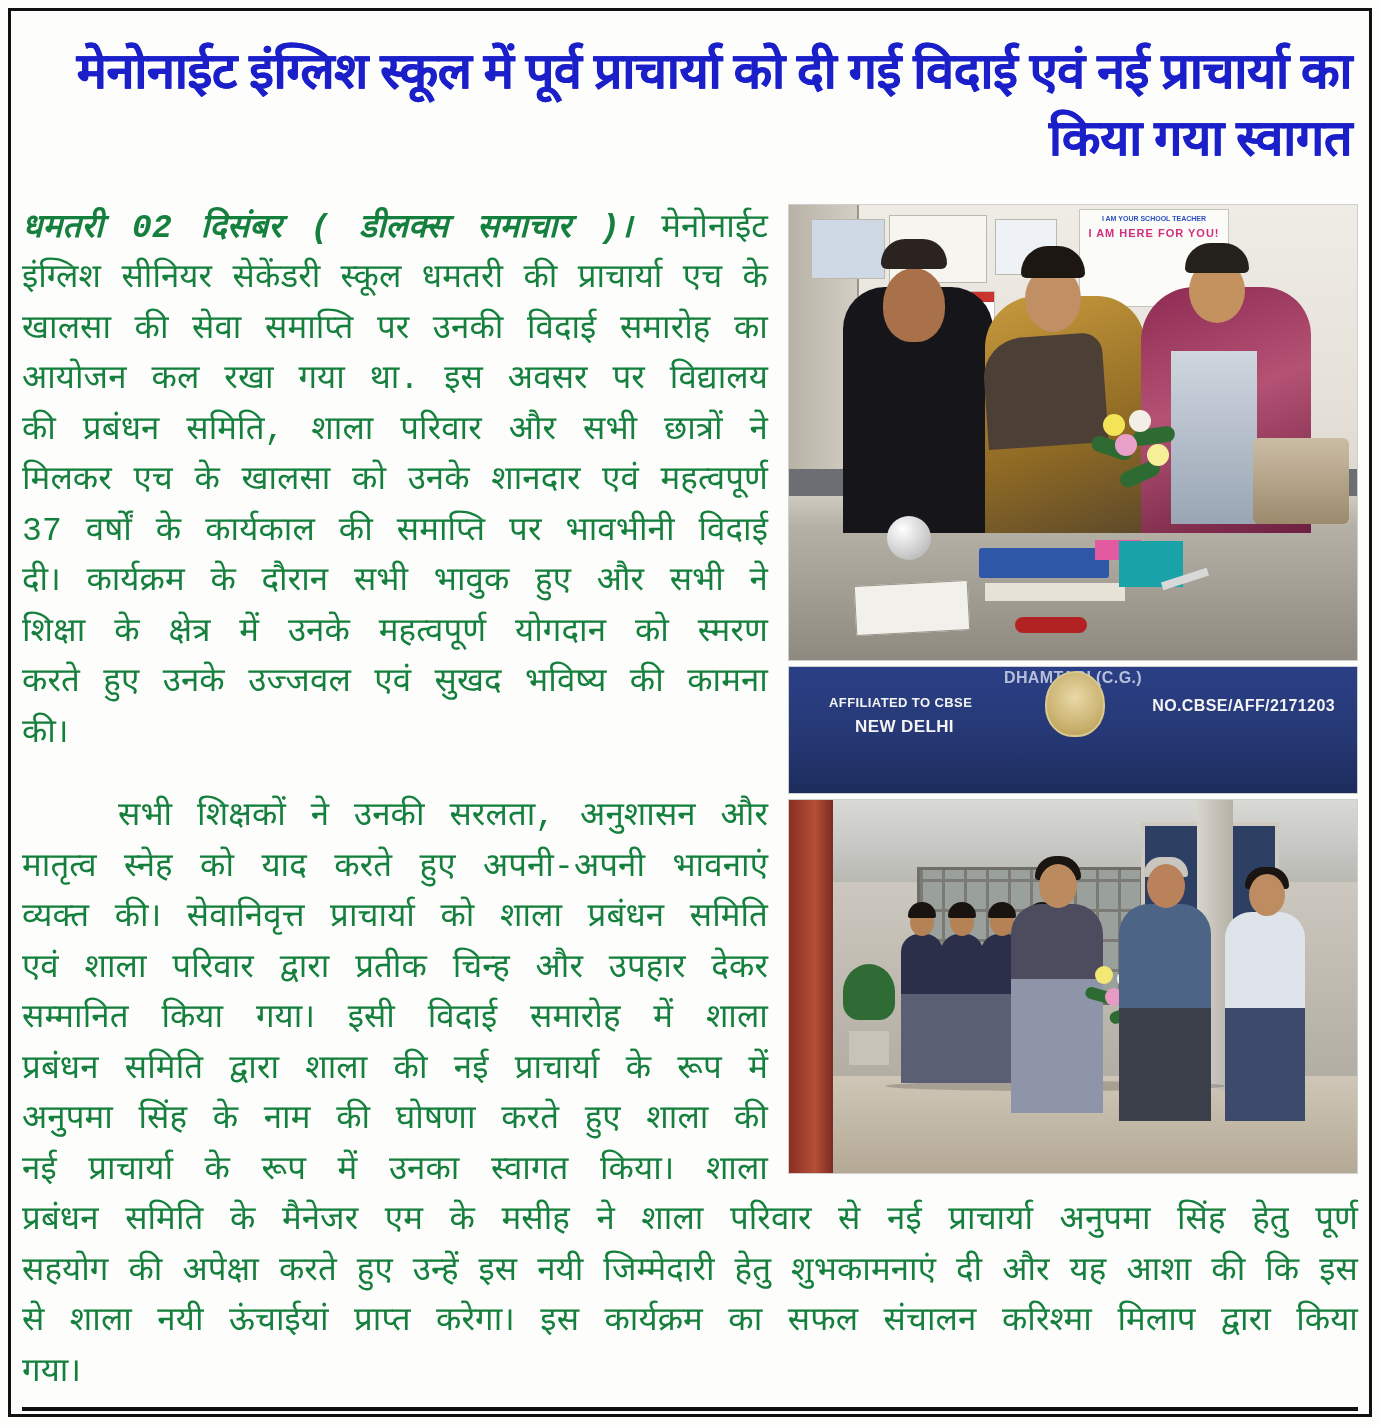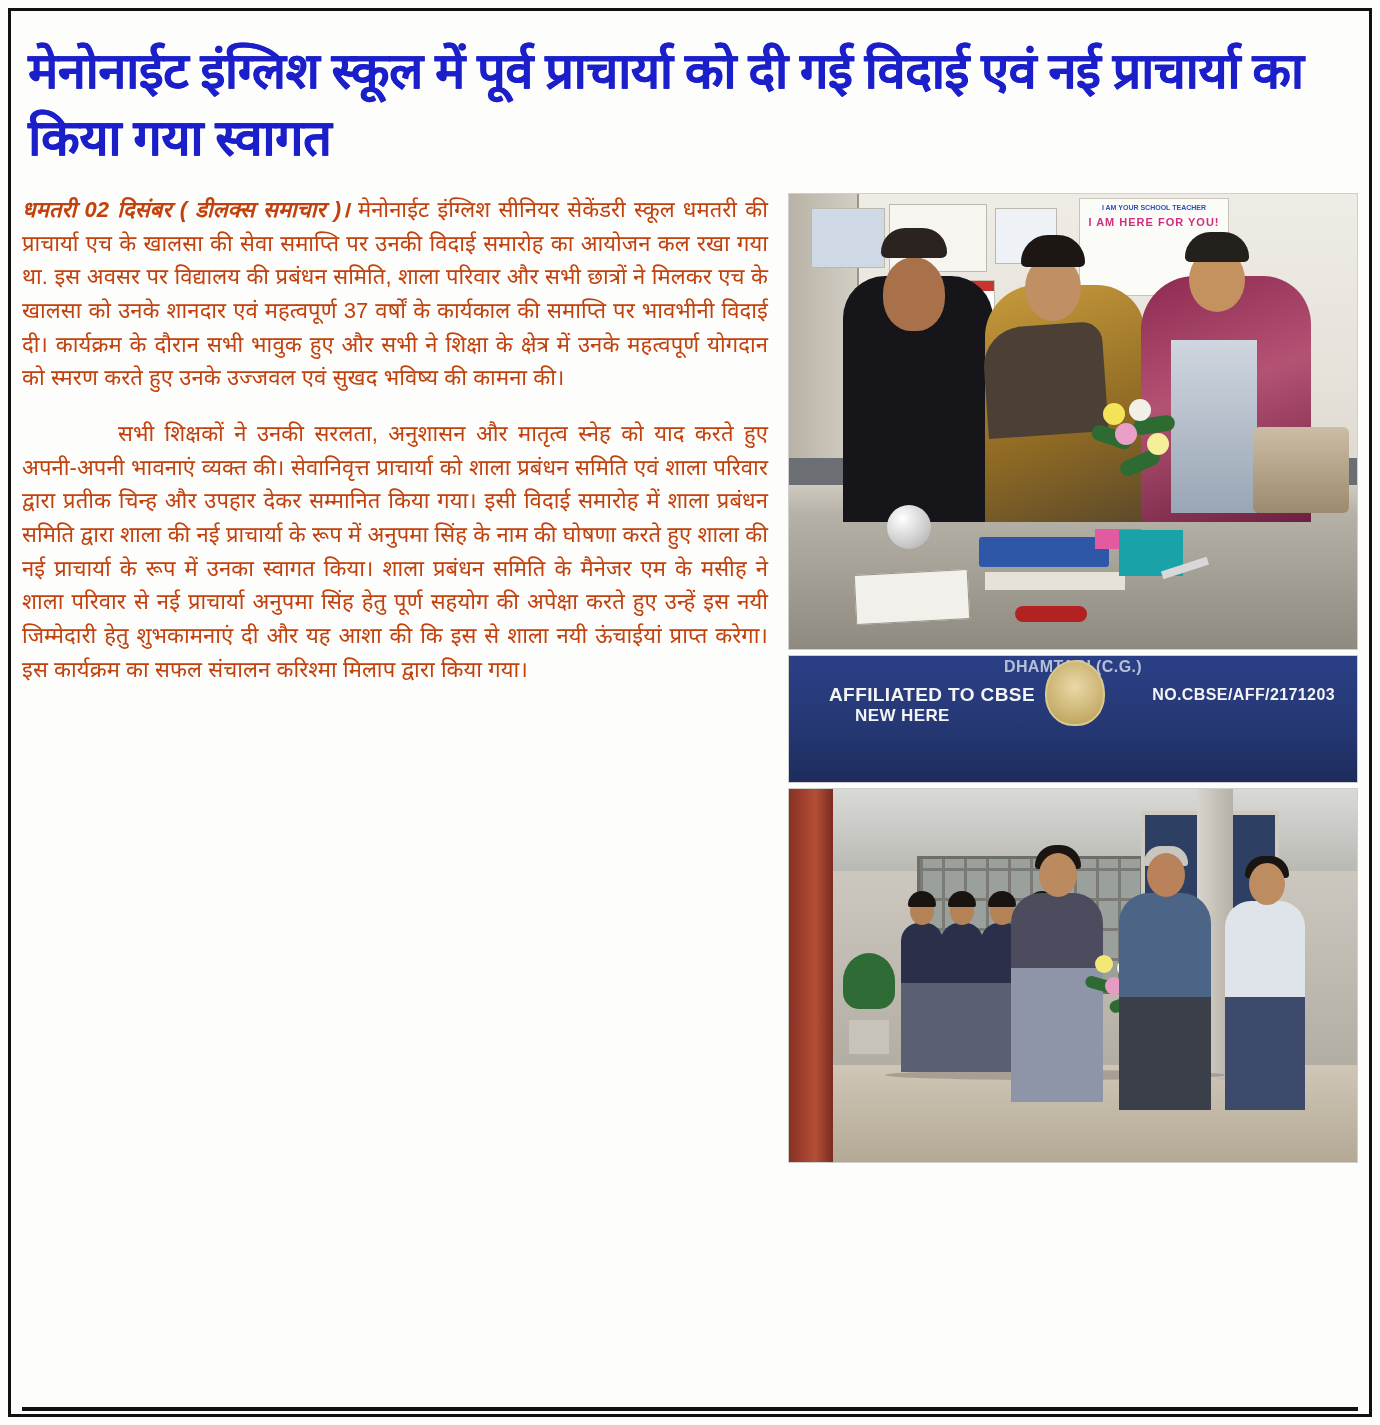--- a/index.html
+++ b/index.html
@@ -36,21 +36,21 @@
     right: 22px;
     bottom: 18px;
     box-sizing: border-box;
   }
   .headline {
     color: #1b1fc9;
     font-family: "Liberation Serif", serif;
     font-weight: bold;
     font-size: 50px;
     line-height: 1.33;
-    text-align: left;
+    text-align: right;
     letter-spacing: -0.2px;
     margin: 18px 6px 6px 6px;
     text-shadow: 0.6px 0 0 #1b1fc9;
   }
   .body-area {
     position: relative;
     margin-top: 16px;
   }
   .photos {
     float: right;
@@ -65,25 +65,25 @@
     border: 1px solid #cfcfcf;
     box-sizing: border-box;
     margin-bottom: 5px;
     background: #0369a1;
   }
   .photo.p1 { height: 457px; }
   .photo.p2 { height: 128px; }
   .photo.p3 { height: 375px; }
 
   .article {
-    font-size: 22px;
+    font-size: 33px;
     line-height: 1.53;
-    color: #c2410c;
+    color: #15803d;
     text-align: justify;
-    font-family: Liberation Sans, sans-serif;
+    font-family: Liberation Mono, monospace;
     letter-spacing: 0.1px;
   }
   .dateline {
     font-style: italic;
     font-weight: bold;
   }
   .para2 { text-indent: 96px; }
   .clearfix::after { content: ""; display: block; clear: both; }
   .bottom-rule {
     position: absolute;
@@ -226,21 +226,21 @@
   
   .p2 .board {
     position:absolute; left:0; top:0; width:100%; height:100%;
     background: linear-gradient(180deg,#2b3f86 0%, #253772 60%, #1d2c5c 100%);
   }
   .p2 .txt {
     position:absolute; color:#f4f4f4; font-family:"Liberation Sans",sans-serif;
     font-weight:bold; letter-spacing:0.4px;
   }
   .p2 .t-top { left:0; right:0; top:2px; text-align:center; font-size:16px; color:#cfd6ea; opacity:.85;}
-  .p2 .t-left { left:40px; top:28px; font-size:19px;text-align:right; }
+  .p2 .t-left { left:40px; top:28px; font-size:13px;text-align:right; }
   .p2 .t-left2 { left:66px; top:50px; font-size:17px; }
   .p2 .t-right { right:22px; top:30px; font-size:16px; }
   .p2 .t-bottom { left:0; right:0; bottom:20px; text-align:center; font-size:17px; }
   .p2 .logo {
     position:absolute; left:50%; top:4px; margin-left:-28px; width:56px; height:62px;
     background:radial-gradient(circle at 50% 40%,#e9d9a8,#b79a4e);
     border-radius:50% 50% 46% 46%;
     border:2px solid #d8c98f;
   }
 
@@ -418,21 +418,21 @@
           <div class="scissor"></div>
           <div class="book"></div>
           <div class="stapler"></div>
         </div>
 
         <div class="photo p2">
           <div class="board"></div>
           <div class="txt t-top">DHAMTARI (C.G.)</div>
           <div class="logo"></div>
           <div class="txt t-left">AFFILIATED TO CBSE</div>
-          <div class="txt t-left2">NEW HERE</div>
+          <div class="txt t-left2">NEW DELHI</div>
           <div class="txt t-right">NO.CBSE/AFF/2171203</div>
         </div>
 
         <div class="photo p3">
           <div class="ceil"></div>
           <div class="hall"></div>
           <div class="floor"></div>
           <div class="grill"></div>
           <div class="blackboard"></div>
           <div class="pillar-left"></div>

